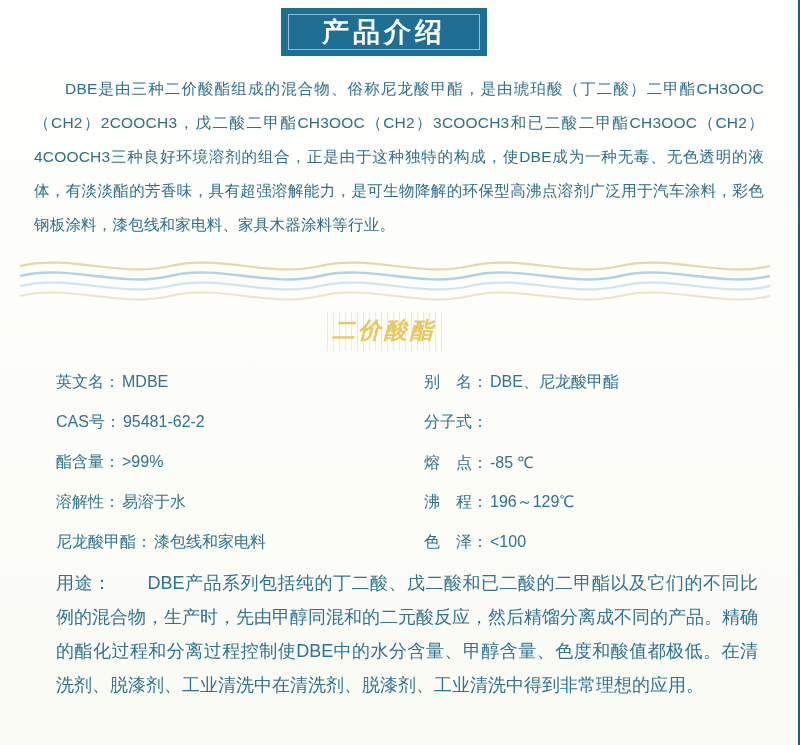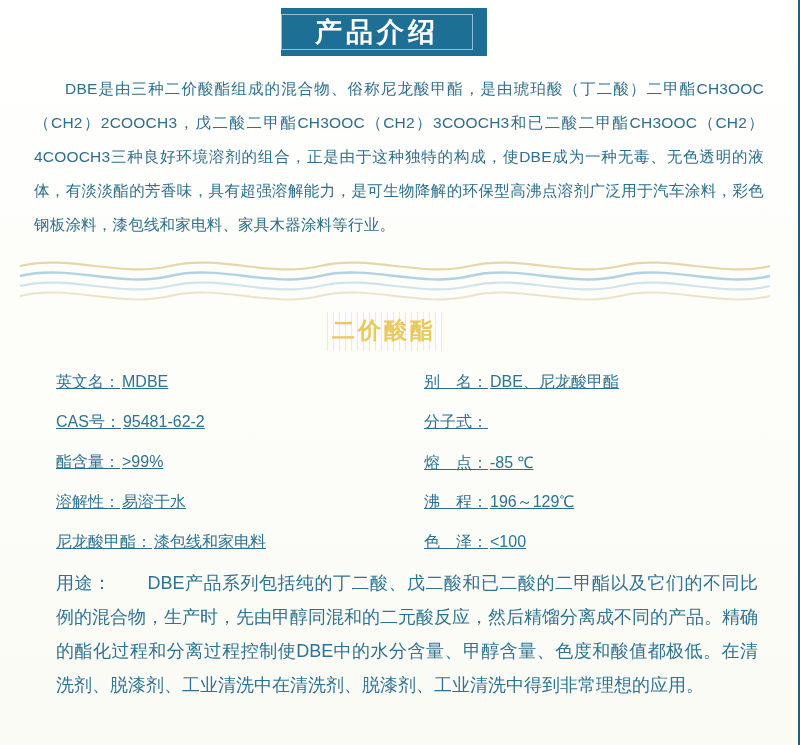--- a/index.html
+++ b/index.html
@@ -30,21 +30,21 @@
   }
   .header-banner {
     position: absolute;
     left: 281px;
     top: 8px;
     width: 206px;
     height: 48px;
     background: #1e6f95;
     display: flex;
     align-items: center;
-    justify-content: flex-start;
+    justify-content: center;
   }
   .header-banner-inner {
     border: 1px solid rgba(255,255,255,0.55);
     width: 190px;
     height: 34px;
     display: flex;
     align-items: center;
     justify-content: center;
   }
   .header-title {
@@ -82,20 +82,21 @@
   }
   .section-title {
     position: absolute;
     left: 322px;
     top: 4px;
     font-size: 23px;
     font-weight: bold;
     color: #e9c85e;
     letter-spacing: 3px;
     padding: 3px 10px 5px 10px;
+    font-style: italic;
   }
   .section-title .stripes {
     position: absolute;
     left: 0;
     top: 0;
     right: 0;
     bottom: 0;
     background: repeating-linear-gradient(
       90deg,
       rgba(233,200,94,0.0) 0px,
@@ -106,21 +107,20 @@
     pointer-events: none;
   }
   .section-title .stxt {
     position: relative;
     z-index: 2;
   }
   
   .specs {
     margin: 0 0 0 0;
     padding: 0 29px 0 56px;
-    text-decoration: underline;
   }
   .spec-row {
     display: flex;
     height: 40px;
     align-items: center;
     font-size: 16px;
     color: #2e7391;
   }
   .spec-col {
     display: flex;

